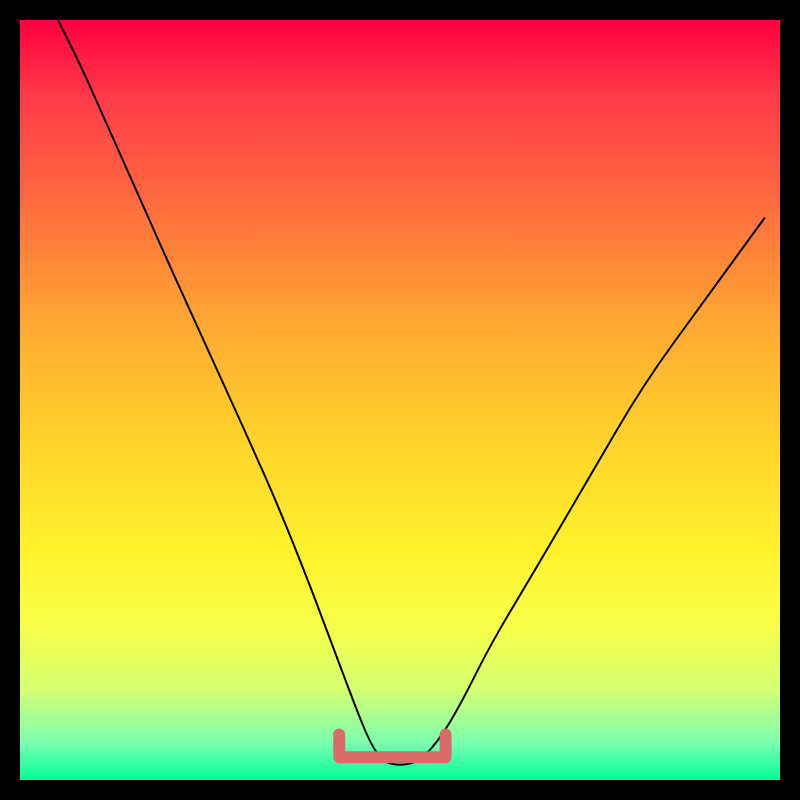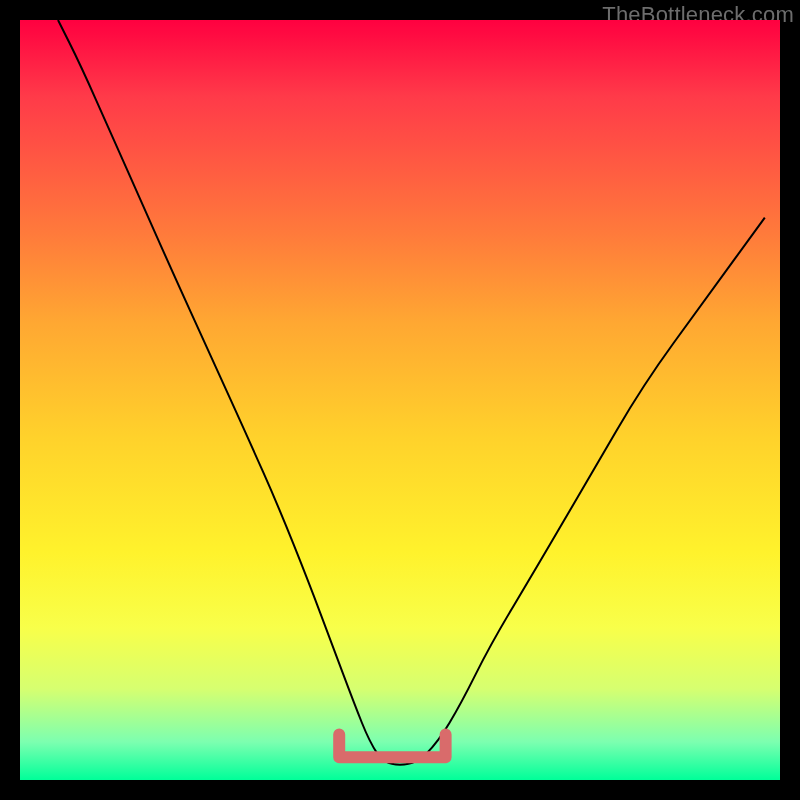--- a/index.html
+++ b/index.html
@@ -66,21 +66,20 @@
     stroke-width: 12;
     stroke-linecap: round;
     stroke-linejoin: round;
   }
 </style>
 </head>
 <body>
 
 <div class="frame">
 
-  <div class="watermark">TheBottleneck.com</div>
 
   <div class="plot-area">
     <svg class="svg-layer" viewBox="0 0 760 760" preserveAspectRatio="none">
       <path id="curve-path" class="curve" d="M 38 0 Q 38 0 49.400000000000006 22.80000000000001 Q 60.800000000000004 45.60000000000002 76 79.80000000000001 Q 91.2 114 106.4 148.2 Q 121.60000000000001 182.39999999999998 136.8 216.59999999999997 Q 152 250.79999999999995 171 292.59999999999997 Q 190 334.4 209 376.2 Q 228 418 243.20000000000002 452.20000000000005 Q 258.40000000000003 486.40000000000003 273.6 524.4 Q 288.8 562.4 300.2 592.8 Q 311.59999999999997 623.2 323 653.6 Q 334.4 684 342 703 Q 349.6 722 357.20000000000005 733.4 Q 364.8 744.8 380 744.8 Q 395.2 744.8 406.6 733.4 Q 418.00000000000006 722 429.4 703 Q 440.79999999999995 684 456 653.6 Q 471.2 623.2 494 585.2 Q 516.8000000000001 547.2 543.4000000000001 501.6 Q 570 456 596.5999999999999 410.4 Q 623.1999999999999 364.8 653.5999999999999 323 Q 684 281.2 714.4 239.4 T 744.8 197.60000000000002"></path>
       <path id="bracket-path" class="bracket" d="M 319.2 714.4 L 319.2 737.2 L 425.6 737.2 L 425.6 714.4" style="stroke: rgb(217, 107, 107);"></path>
     </svg>
   </div>
 
 </div>
 

